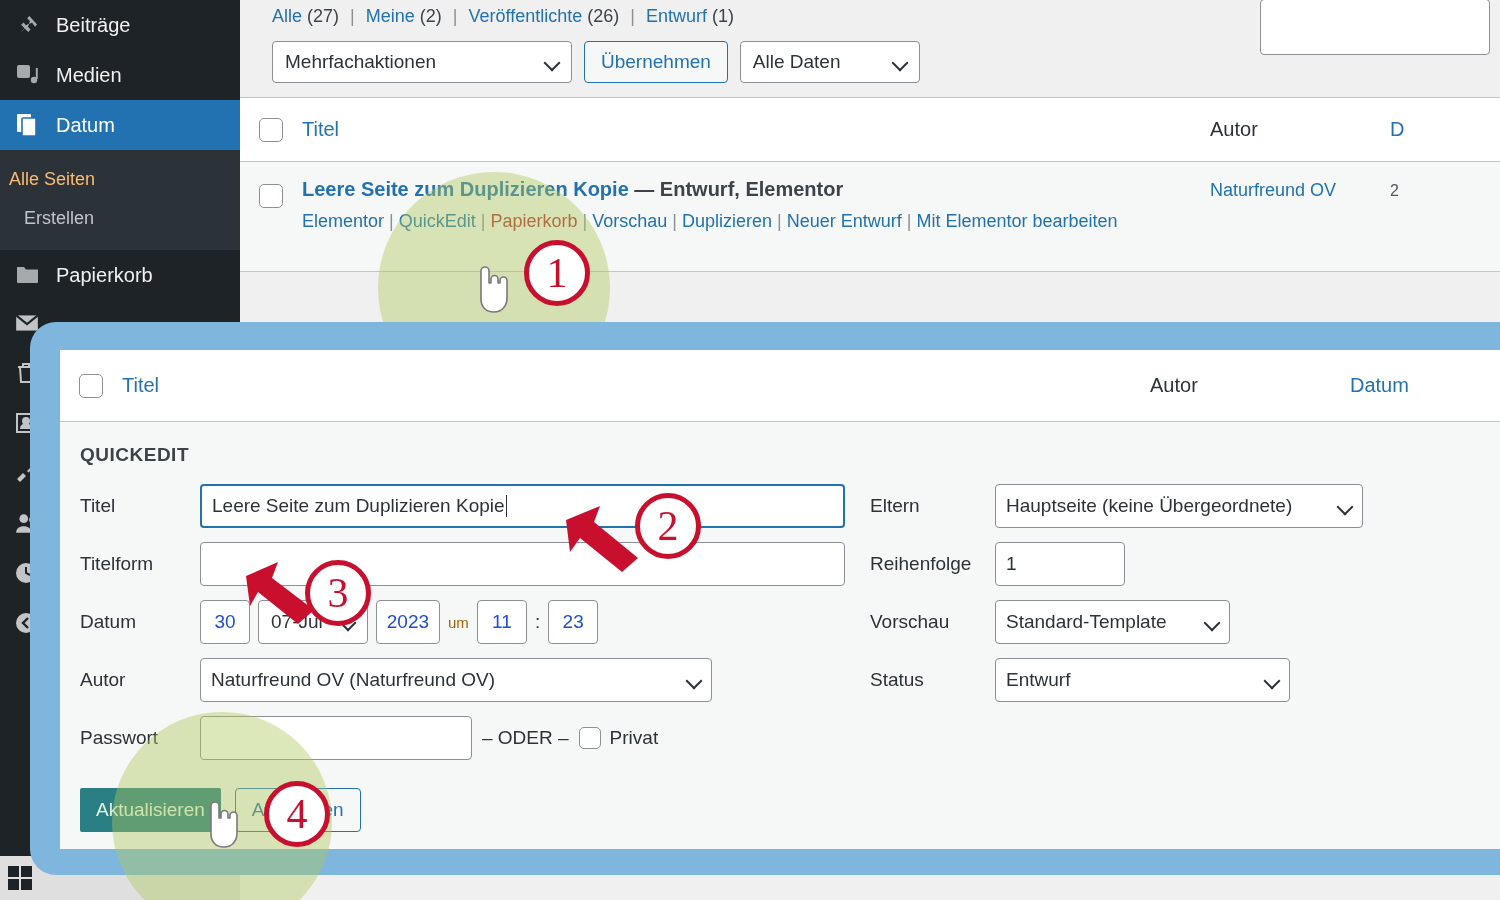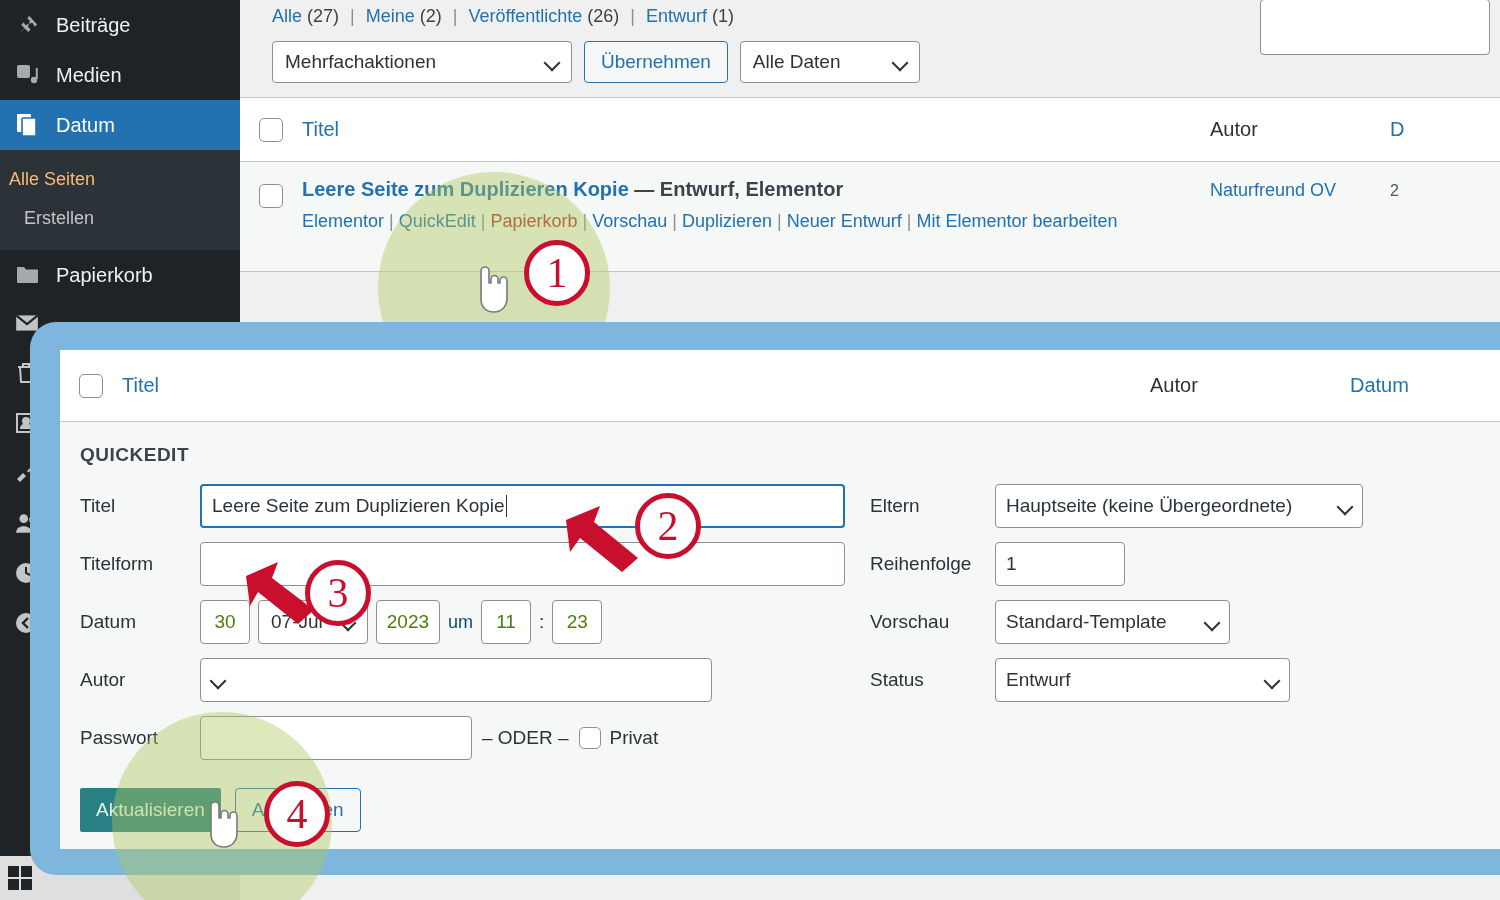--- a/index.html
+++ b/index.html
@@ -187,29 +187,29 @@
     height: 44px; background: #fff;
     border: 1px solid #8c8f94; border-radius: 4px;
     font-size: 19px; color: #2c3338;
     display: flex; align-items: center; justify-content: space-between;
     padding: 0 10px; gap: 12px;
   }
   .date-grp { display: flex; align-items: center; gap: 8px; }
   .d-box {
     height: 44px; min-width: 50px; background: #fff;
     border: 1px solid #8c8f94; border-radius: 4px;
-    font-size: 19px; color: #4d7c0f;
+    font-size: 19px; color: #1d4ed8;
     display: flex; align-items: center; justify-content: center; padding: 0 10px;
   }
   .d-sel {
     height: 44px; background: #fff; border: 1px solid #8c8f94; border-radius: 4px;
     font-size: 19px; color: #2c3338;
     display: flex; align-items: center; gap: 18px; padding: 0 12px;
   }
-  .um { font-size: 18px; color: #0c4a6e; }
+  .um { font-size: 15px; color: #a16207; }
   .colon { font-size: 19px; color: #2c3338; }
   .oder { font-size: 19px; color: #2c3338; margin: 0 10px; }
 
   .btn-row { display: flex; align-items: center; gap: 14px; padding: 14px 0 0 20px; }
   .btn-primary {
     height: 44px; background: #2a7f84;
     color: #e9f5e3; font-size: 19px;
     display: flex; align-items: center; padding: 0 16px;
     border: none; border-radius: 2px;
     font-family: "Liberation Sans", sans-serif;
@@ -474,20 +474,21 @@
                 <span class="um">um</span>
                 <div class="d-box">11</div>
                 <span class="colon">:</span>
                 <div class="d-box">23</div>
               </div>
             </div>
 
             <div class="fld-row">
               <div class="fld-lab">Autor</div>
               <div class="sel-inp" style="width:512px">
+                <span>Naturfreund OV (Naturfreund OV)</span>
                 <span class="chev"></span>
               </div>
             </div>
 
             <div class="fld-row">
               <div class="fld-lab">Passwort</div>
               <div class="txt-inp" style="width:272px">
                 <span></span>
               </div>
               <span class="oder">– ODER –</span>

